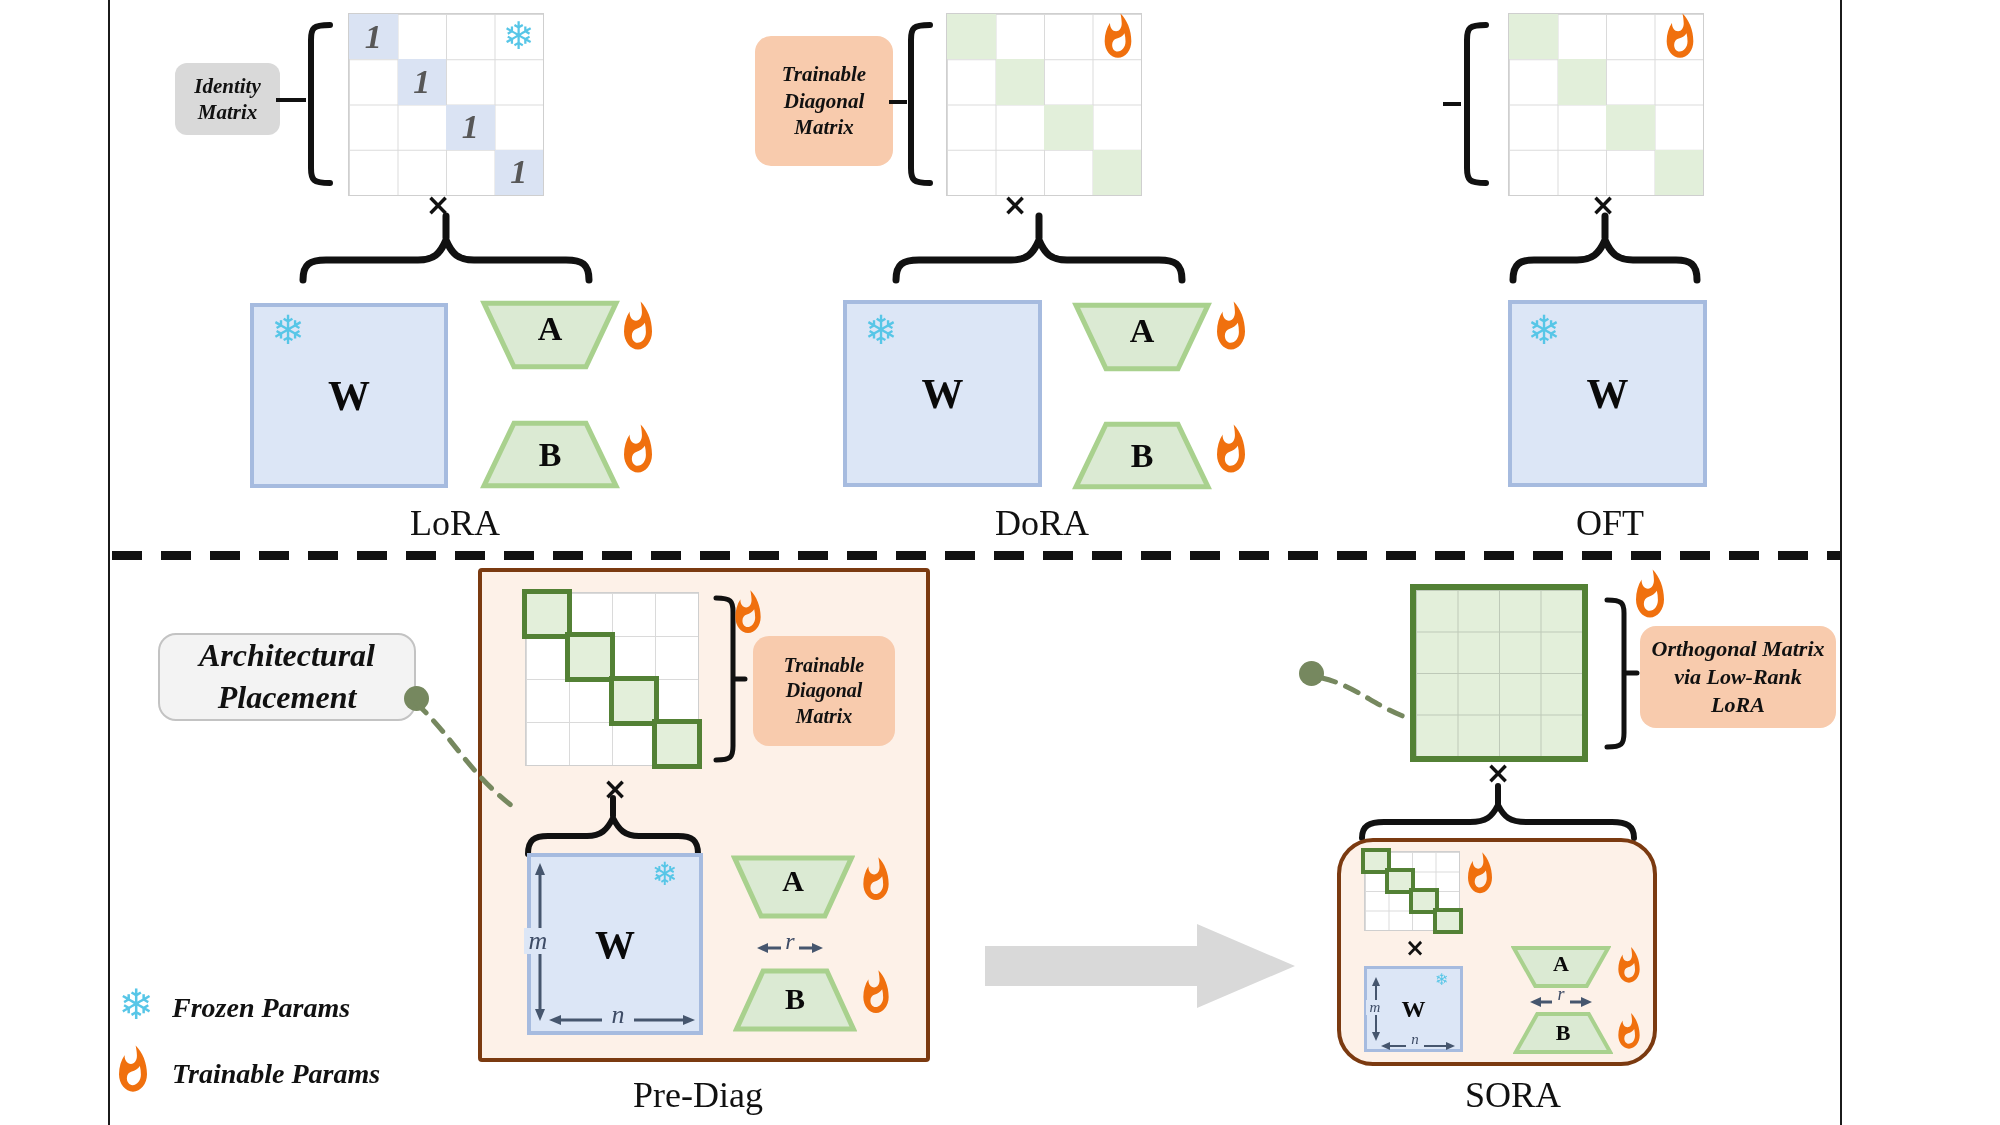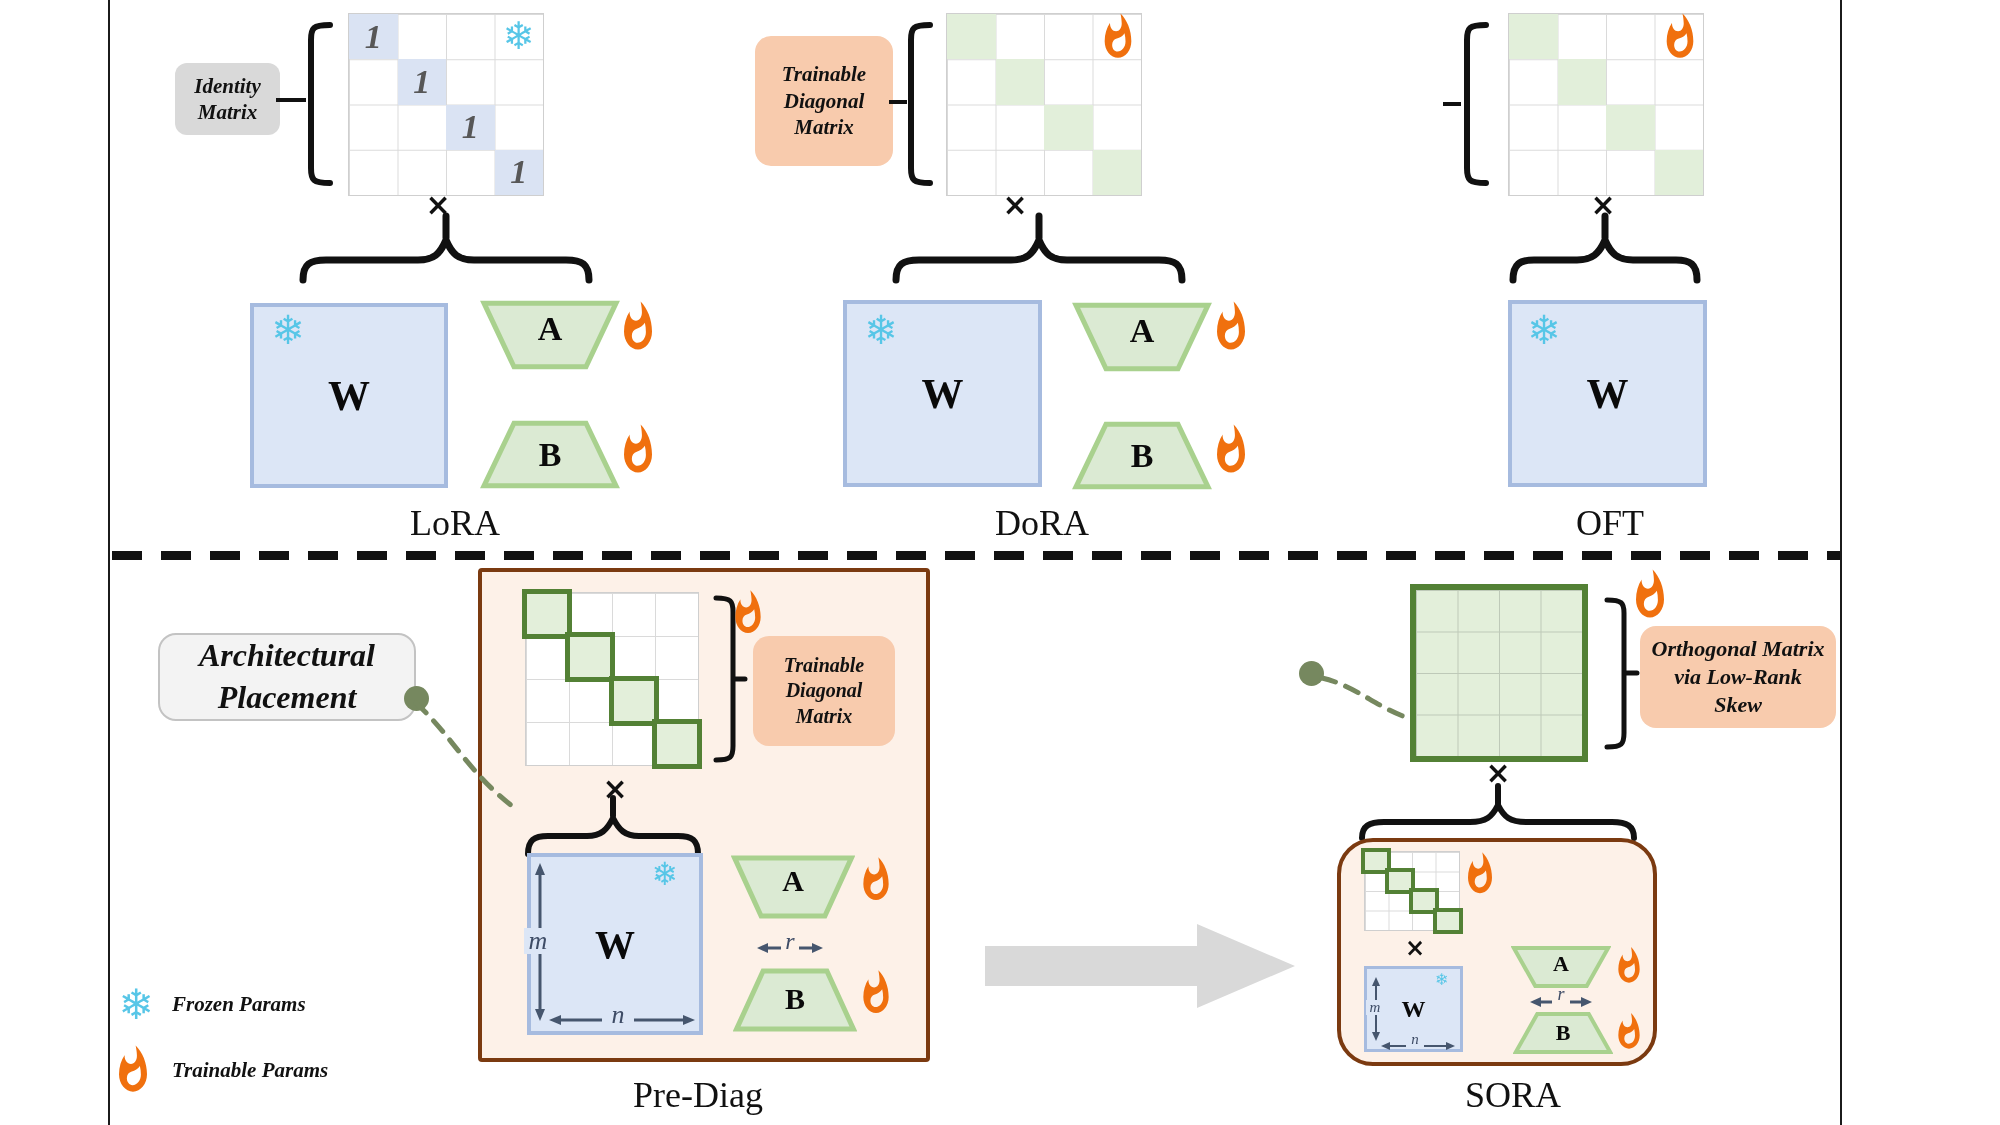--- a/index.html
+++ b/index.html
@@ -33,21 +33,21 @@
 .brk{stroke:#111;stroke-width:6;fill:none;stroke-linecap:round}
 .brk5{stroke:#111;stroke-width:5;fill:none;stroke-linecap:round}
 .conn{position:absolute;height:4px;background:#111}
 .dot{position:absolute;width:25px;height:25px;border-radius:50%;background:#76885f}
 .dashcurve{stroke:#76885f;stroke-width:5;fill:none;stroke-dasharray:14 11;stroke-linecap:round}
 .dim{position:absolute;font-style:italic;color:#3e4c66;text-align:center;line-height:1}
 .dimfill{background:#dce6f6}
 .arrowln{stroke:#46566e;stroke-width:3;fill:none}
 .arrowhd{fill:#46566e}
 .brownbox{position:absolute;background:#fdf1e8;border:4px solid #7b3a10;box-sizing:border-box}
-.legend-label{position:absolute;font-weight:bold;font-style:italic;font-size:21px;color:#111}
+.legend-label{position:absolute;font-weight:bold;font-style:italic;font-size:28px;color:#111}
 </style>
 </head>
 <body>
 
 <div id="stage">
 <svg width="0" height="0" style="position:absolute">
       <defs>
 <path id="flameP" fill-rule="evenodd" d="M13.5.67s.74 2.65.74 4.8c0 2.06-1.35 3.73-3.41 3.73-2.07 0-3.63-1.67-3.63-3.73l.03-.36C5.21 7.51 4 10.62 4 14c0 4.42 3.58 8 8 8s8-3.58 8-8C20 8.61 17.41 3.8 13.5.67zM11.71 19c-1.78 0-3.22-1.4-3.22-3.14 0-1.62 1.05-2.76 2.81-3.12 1.77-.36 3.6-1.21 4.62-2.58.39 1.29.59 2.65.59 4.04 0 2.65-2.15 4.8-4.8 4.8z"></path>
 </defs>
     </svg>
@@ -267,21 +267,21 @@
 <div class="abs" style="left:1410px;top:584px;width:178px;height:178px;background:#e3efda;border:6px solid #538135;box-sizing:border-box">
   <div class="glines" style="background-image:linear-gradient(to right,#bec9b8 1px,transparent 1px),linear-gradient(to bottom,#bec9b8 1px,transparent 1px)"></div>
 </div>
 <svg class="abs flame" viewBox="0 0 24 24" preserveAspectRatio="none" style="left:1629px;top:568px;width:42px;height:54px">
       <use href="#flameP"></use>
     </svg>
 <svg class="abs" style="left:1597px;top:597px" width="42" height="154">
       <path class="brk5" d="M10,3 C25,3 27,6 27,16 L27,136 C27,147 25,150 10,150 M27,76 L40,76"></path>
     </svg>
 <div class="callout orange" style="left:1640px;top:626px;width:196px;height:102px;font-size:22px">
-      <span>Orthogonal Matrix via Low-Rank Skew</span>
+      <span>Orthogonal Matrix via Low-Rank LoRA</span>
     </div>
 <div class="mult" style="left:1480px;top:758px;width:36px">×</div>
 <svg class="abs" style="left:1359px;top:786px" width="278" height="54">
       <path class="stroke-s" d="M139,0 L139,18 M3,52 C3,40 10,36 25,36 L111,36 C127,36 133,31 139,19 C145,31 151,36 167,36 L253,36 C268,36 275,40 275,52"></path>
     </svg>
 
 <div class="brownbox" style="left:1337px;top:838px;width:320px;height:228px;border-radius:36px"></div>
 <div class="m4" style="left:1364px;top:851px;width:96px;height:80px">
   <div class="glines"></div>
 </div>

